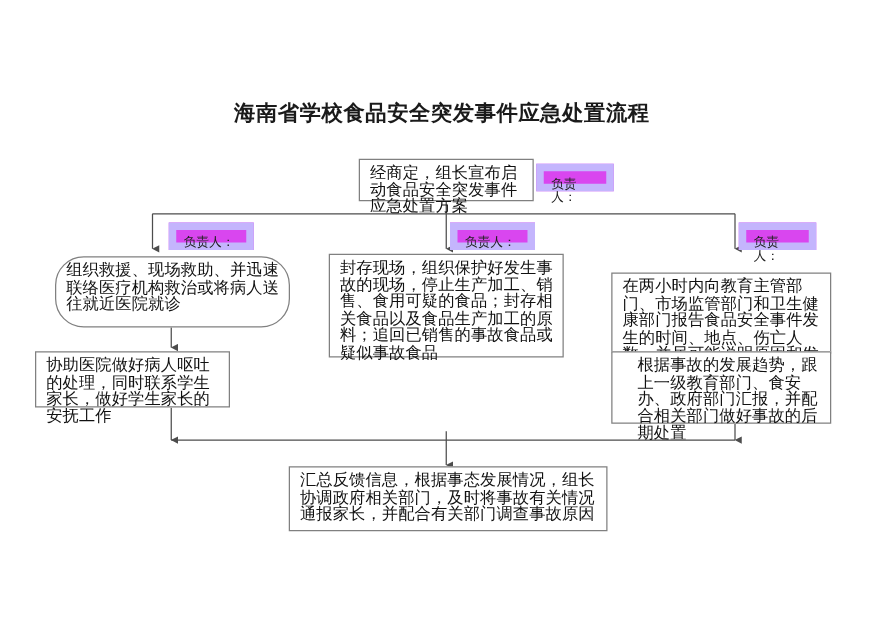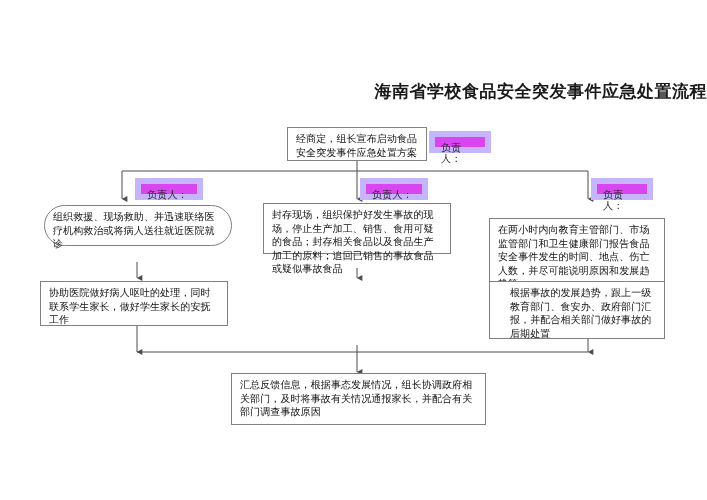--- a/index.html
+++ b/index.html
@@ -23,34 +23,34 @@
     top: 0;
     width: 707px;
     height: 500px;
     pointer-events: none;
   }
   .title {
     position: absolute;
     left: 0;
     top: 78px;
     width: 707px;
-    text-align: right;
+    text-align: center;
     font-size: 17px;
     font-weight: bold;
     color: #1a1a1a;
     letter-spacing: 0.5px;
     line-height: 26px;
   }
   .node {
     position: absolute;
     box-sizing: border-box;
     border: 1px solid #808080;
     background: #ffffff;
     color: #111111;
-    font-size: 10px;
+    font-size: 13px;
     line-height: 13.6px;
     padding: 4px 7px 4px 8px;
     text-align: left;
     letter-spacing: 0.1px;
   }
   .owner {
     position: absolute;
     box-sizing: border-box;
     border: 6px solid #c4b5fd;
     background: #d946ef;
@@ -131,25 +131,25 @@
   <div class="node" style="left:287px; top:127px; width:140px; height:34px;">经商定，组长宣布启动食品安全突发事件应急处置方案</div>
 
   <div class="owner" style="left:429px; top:131px; width:62px; height:22px;">负责人：</div>
 
   <div class="owner" style="left:135px; top:178px; width:68px; height:20px;">负责人：</div>
 
   <div class="owner" style="left:360px; top:178px; width:68px; height:20px;">负责人：</div>
 
   <div class="owner" style="left:591px; top:178px; width:62px; height:20px;">负责人：</div>
 
-  <div class="node" style="left:44px; top:205px; width:188px; height:41px;border-radius:23px;">组织救援、现场救助、并迅速联络医疗机构救治或将病人送往就近医院就诊</div>
+  <div class="node" style="left:44px; top:205px; width:188px; height:57px;border-radius:23px;">组织救援、现场救助、并迅速联络医疗机构救治或将病人送往就近医院就诊</div>
 
-  <div class="node" style="left:40px; top:281px; width:188px; height:45px;">协助医院做好病人呕吐的处理，同时联系学生家长，做好学生家长的安抚工作</div>
+  <div class="node" style="left:28px; top:281px; width:156px; height:45px;">协助医院做好病人呕吐的处理，同时联系学生家长，做好学生家长的安抚工作</div>
 
-  <div class="node" style="left:263px; top:203px; width:188px; height:51px;">封存现场，组织保护好发生事故的现场，停止生产加工、销售、食用可疑的食品；封存相关食品以及食品生产加工的原料；追回已销售的事故食品或疑似事故食品</div>
+  <div class="node" style="left:263px; top:203px; width:188px; height:83px;">封存现场，组织保护好发生事故的现场，停止生产加工、销售、食用可疑的食品；封存相关食品以及食品生产加工的原料；追回已销售的事故食品或疑似事故食品</div>
 
 
   <div class="node" style="left:489px; top:218px; width:176px; height:65px;">在两小时内向教育主管部门、市场监管部门和卫生健康部门报告食品安全事件发生的时间、地点、伤亡人数，并尽可能说明原因和发展趋势等</div>
 
   <div class="node" style="left:489px; top:281px; width:176px; height:58px;padding-left:20px;">根据事故的发展趋势，跟上一级教育部门、食安办、政府部门汇报，并配合相关部门做好事故的后期处置</div>
 
   <div class="node" style="left:231px; top:373px; width:255px; height:52px;">汇总反馈信息，根据事态发展情况，组长协调政府相关部门，及时将事故有关情况通报家长，并配合有关部门调查事故原因</div>
 
 </div>
 

